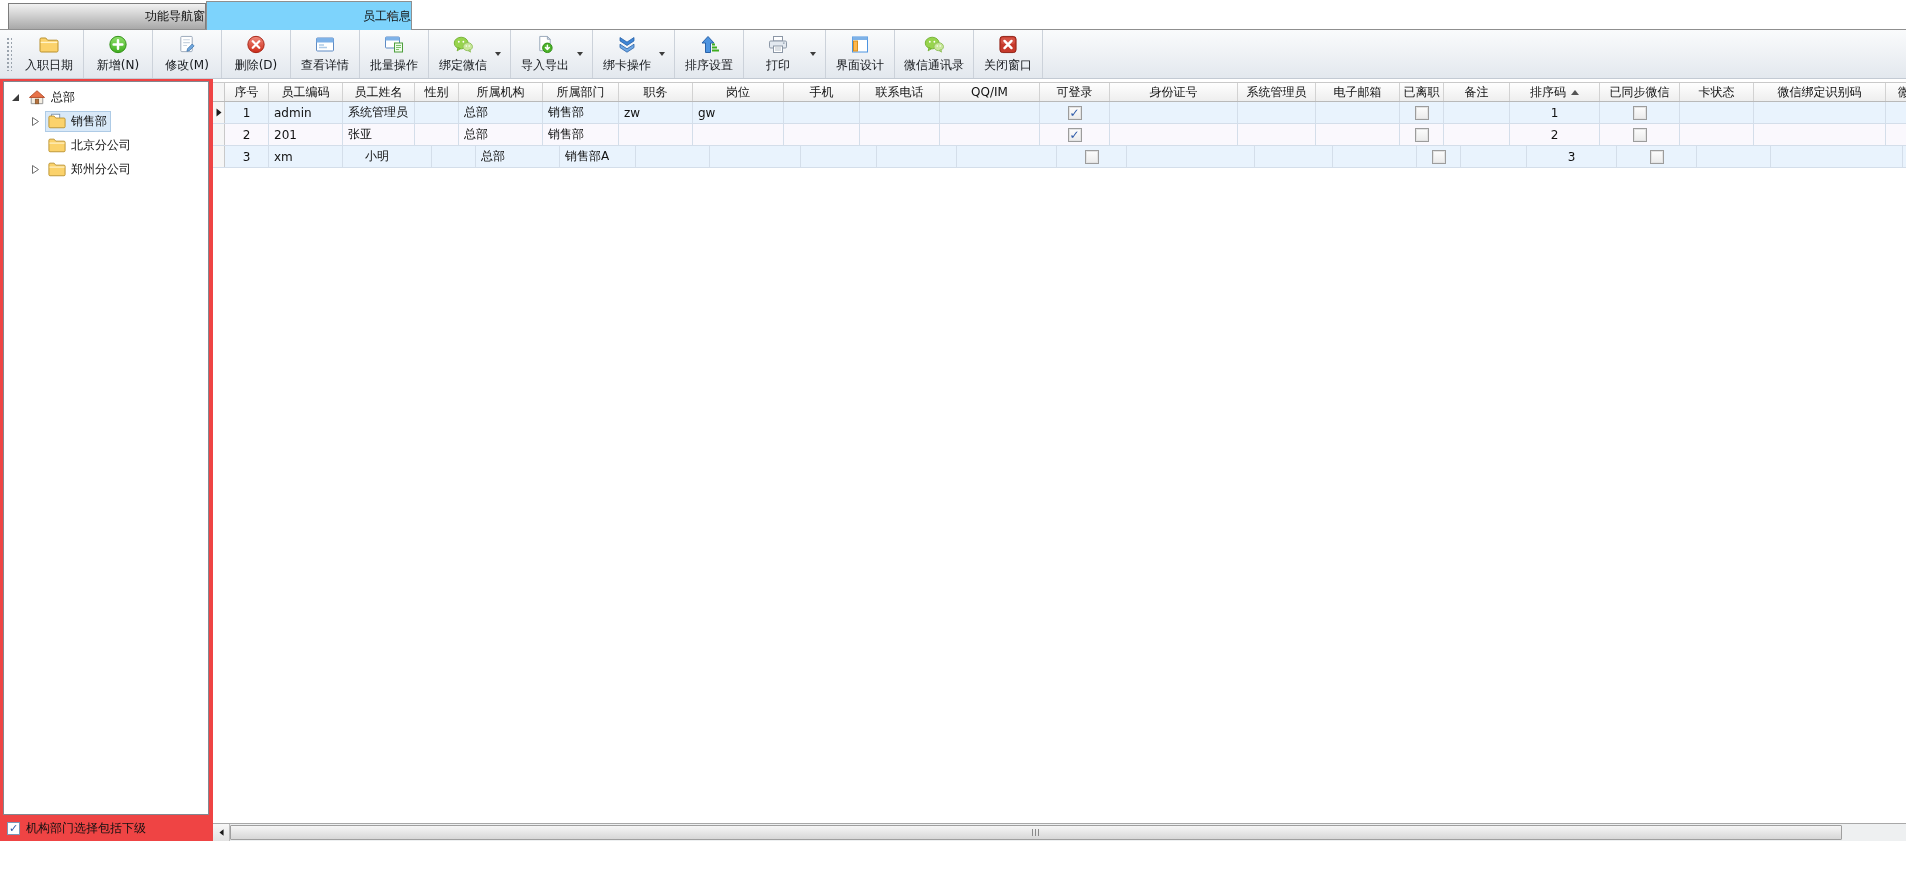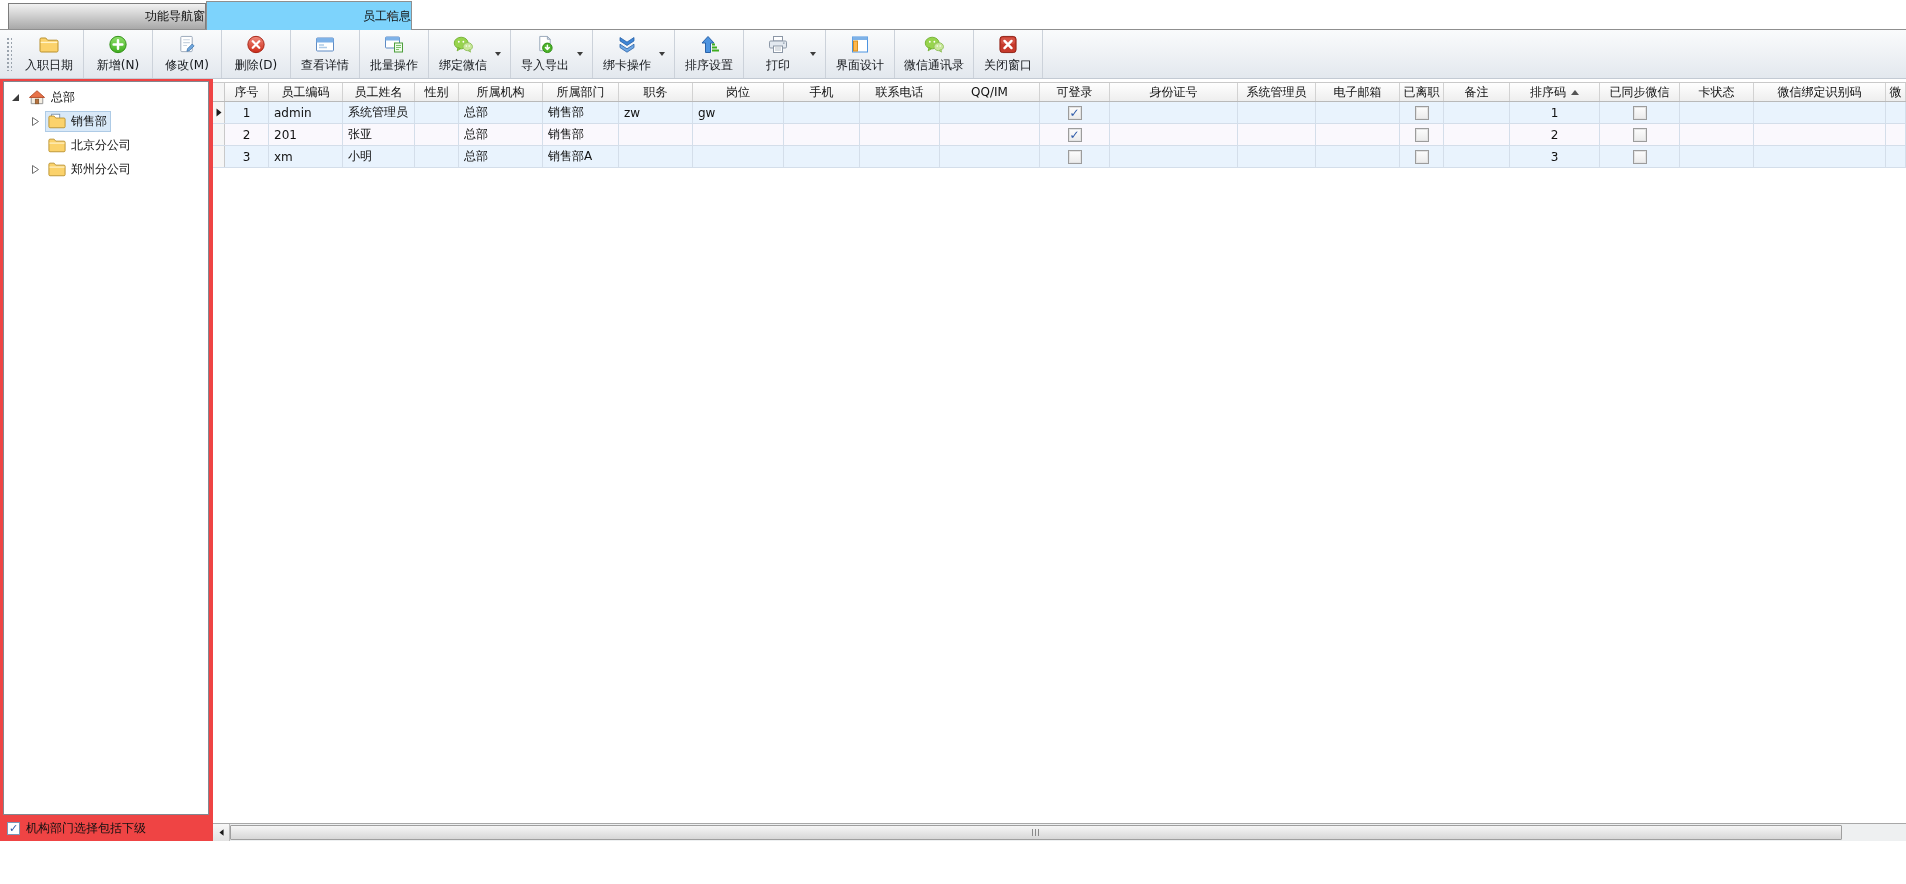--- a/index.html
+++ b/index.html
@@ -509,21 +509,21 @@
               <span class="gcheck"></span>
             </div>
             <div class="gd-cell" style="width: 74px;"></div>
             <div class="gd-cell" style="width: 132px;"></div>
             <div class="gd-cell g-flex" style="width: 20px;"></div>
           </div>
           <div class="g-row row-odd">
             <div class="g-selcell gd-selcell"></div>
             <div class="gd-cell center" style="width: 44px;">3</div>
             <div class="gd-cell" style="width: 74px;">xm</div>
-            <div class="gd-cell" style="width: 72px;">小明</div>
+            <div class="gd-cell" style="width: 72px; margin-left: 17px;">小明</div>
             <div class="gd-cell" style="width: 44px;"></div>
             <div class="gd-cell" style="width: 84px;">总部</div>
             <div class="gd-cell" style="width: 76px;">销售部A</div>
             <div class="gd-cell" style="width: 74px;"></div>
             <div class="gd-cell" style="width: 91px;"></div>
             <div class="gd-cell" style="width: 76px;"></div>
             <div class="gd-cell" style="width: 80px;"></div>
             <div class="gd-cell" style="width: 100px;"></div>
             <div class="gd-cell center" style="width: 70px;">
               <span class="gcheck"></span>

